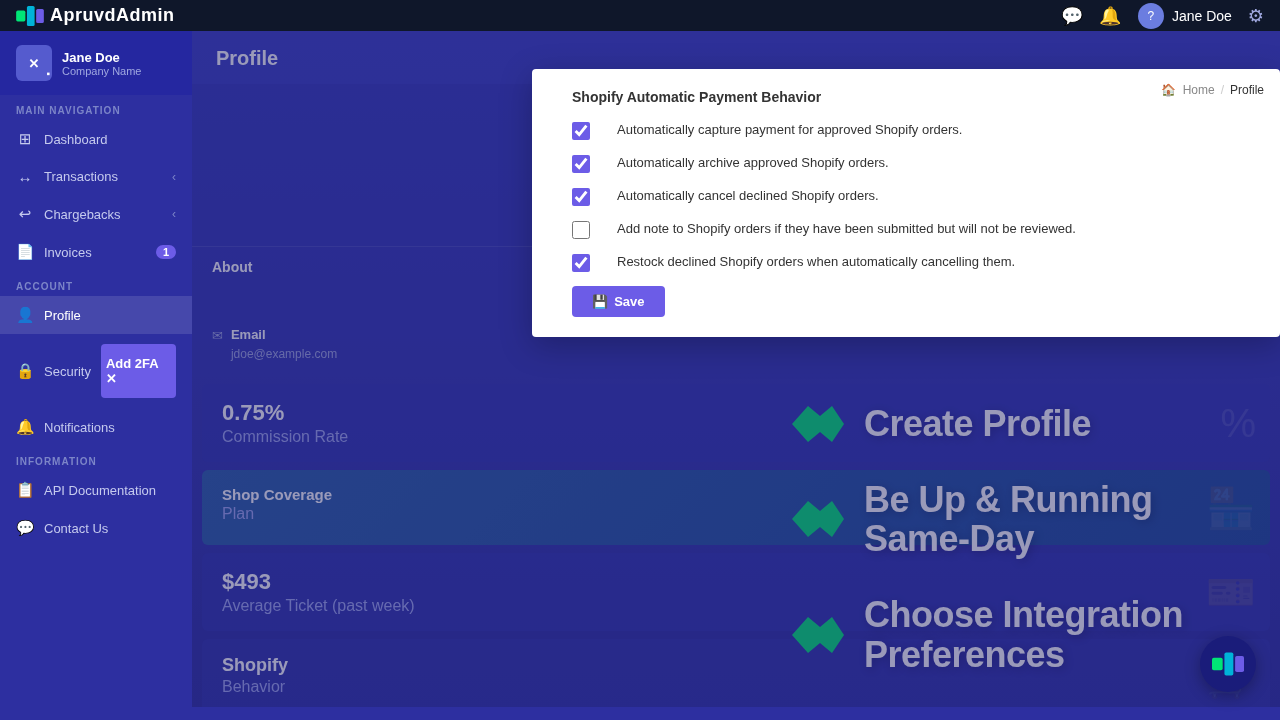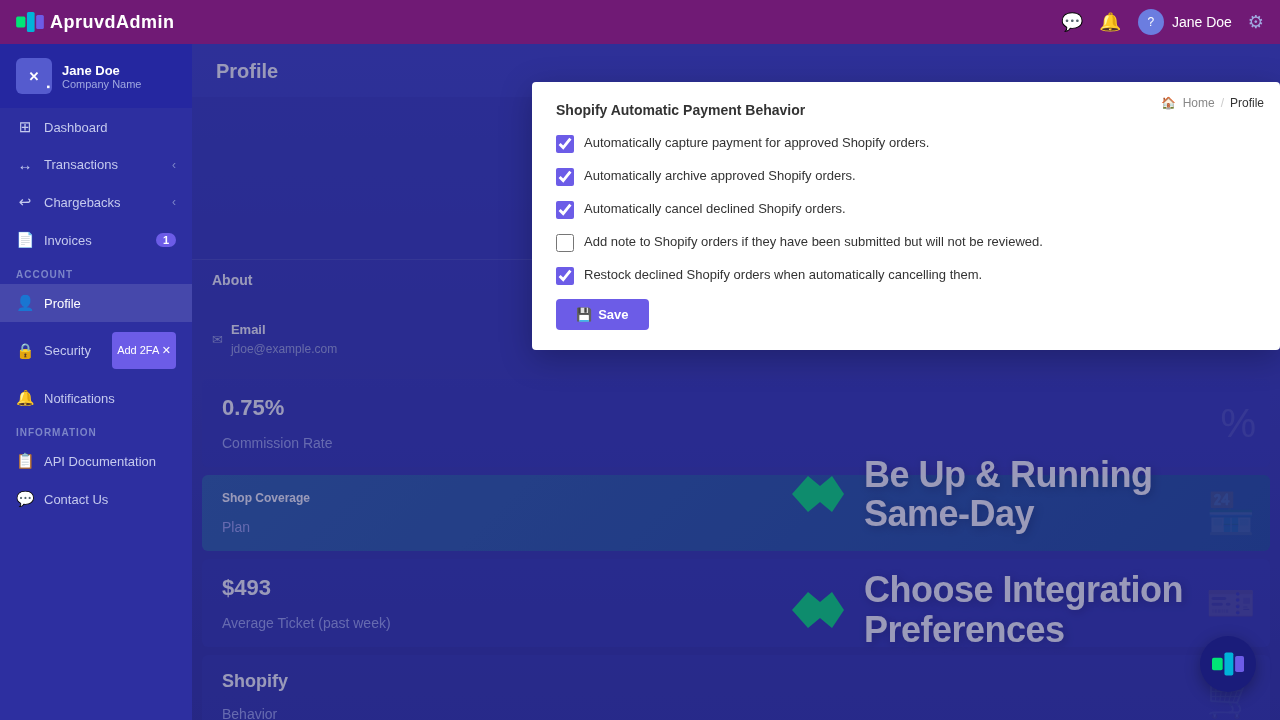--- a/index.html
+++ b/index.html
@@ -1,21 +1,21 @@
 <!DOCTYPE html>
 <html><head>
   <meta charset="utf-8">
   <style>
     * { margin: 0; padding: 0; box-sizing: border-box; }
     body { width: 1280px; height: 720px; overflow: hidden; font-family: 'Segoe UI', Arial, sans-serif; background: #2d2fa0; }
 
     
     .top-navbar {
-      background: #701a75;
-      height: 44px;
+      background: #0f172a;
+      height: 31px;
       display: flex;
       align-items: center;
       padding: 0 16px;
       justify-content: space-between;
       position: relative;
       z-index: 10;
     }
     .top-navbar-left { display: flex; align-items: center; gap: 8px; }
     .brand-logo { display: flex; align-items: center; gap: 6px; }
     .brand-icon { width: 28px; height: 20px; }
@@ -72,21 +72,21 @@
     .sidebar-item.active { background: rgba(255,255,255,0.12); color: white; }
     .sidebar-item-icon { width: 18px; text-align: center; font-size: 15px; }
     .sidebar-item-label { flex: 1; }
     .sidebar-item-badge {
       background: #6c5ce7; color: white; border-radius: 10px;
       padding: 1px 7px; font-size: 11px; font-weight: 700;
     }
     .sidebar-item-arrow { font-size: 12px; color: #7c85c8; }
     .sidebar-item-tag {
       background: #6c5ce7; color: white; border-radius: 4px;
-      padding: 12px 5px; font-size: 11px; font-weight: 400; display: flex; align-items: center; gap: 3px;
+      padding: 12px 5px; font-size: 13px; font-weight: 700; display: flex; align-items: center; gap: 3px;
     }
 
     
     .main-content {
       flex: 1;
       background: #eef0f8;
       overflow-y: auto;
       position: relative;
     }
     .profile-title { font-size: 20px; font-weight: 600; color: white; padding-bottom: 14px; }
@@ -138,39 +138,39 @@
       display: flex; align-items: center; justify-content: center;
       color: white; font-size: 13px; cursor: pointer; border: none;
     }
 
     .email-info {
       background: rgba(50, 55, 180, 0.45);
       padding: 10px 20px 14px;
       display: flex; align-items: center; gap: 8px;
     }
     .email-icon { color: #a0a8e0; font-size: 13px; }
-    .email-label { color: white; font-size: 13px; font-weight: 600; display: block; margin-bottom: 2px; }
+    .email-label { color: white; font-size: 13px; font-weight: 600; display: block; margin-bottom: 2px; margin-top: 18px; }
     .email-value { color: #a0a8e0; font-size: 12px; }
 
     
     .stats-area {
       padding: 0;
     }
     .stat-card {
       background: rgba(50, 55, 180, 0.55);
       margin: 8px 10px;
       border-radius: 6px;
       padding: 16px 20px;
       color: white;
       position: relative;
       overflow: hidden;
       min-height: 75px;
     }
     .stat-card-value { font-size: 22px; font-weight: 700; color: white; }
-    .stat-card-label { font-size: 14px; color: #a0a8ee; margin-top: 14px; }
+    .stat-card-label { font-size: 16px; color: #a0a8ee; margin-top: 2px; }
     .stat-card-bg-icon {
       position: absolute; right: 14px; top: 50%; transform: translateY(-50%);
       font-size: 40px; color: rgba(255,255,255,0.12);
     }
     .stat-card.shop-coverage {
       background: linear-gradient(135deg, #2c5fa8 0%, #1e4a9a 100%);
     }
     .stat-card.shopify {
       background: rgba(50, 55, 180, 0.45);
     }
@@ -203,28 +203,28 @@
     .modal-tab {
       padding: 14px 16px 12px;
       font-size: 13px; color: #666;
       cursor: pointer; border-bottom: 2px solid transparent;
       margin-bottom: -2px;
       font-weight: 500;
     }
     .modal-tab.active { color: #2d30a0; border-bottom-color: #2d30a0; font-weight: 600; }
 
     
-    .modal-body { padding: 20px 24px; }
+    .modal-body { padding: 20px 40px; }
 
     .shopify-section-title {
       font-size: 14px; font-weight: 700; color: #333; margin-bottom: 16px;
     }
 
     .checkbox-row {
-      display: flex; align-items: flex-start; gap: 10px;
+      display: flex; align-items: flex-start; gap: 27px;
       margin-bottom: 14px;
     }
     .checkbox-input {
       width: 18px; height: 18px; accent-color: #6c5ce7;
       flex-shrink: 0; margin-top: 1px; cursor: pointer;
     }
     .checkbox-label { font-size: 13px; color: #333; line-height: 1.4; }
 
     
     .save-btn {
@@ -299,20 +299,21 @@
       <div class="sidebar-user-avatar">
         <span style="font-size:13px;">✕</span>
         <span style="position:absolute;right:2px;bottom:2px;font-size:10px;">▪</span>
       </div>
       <div class="sidebar-user-info">
         <div class="sidebar-user-name">Jane Doe</div>
         <div class="sidebar-user-company">Company Name</div>
       </div>
     </div>
 
+    <div class="sidebar-section-label">MAIN NAVIGATION</div>
 
     <div class="sidebar-item">
       <span class="sidebar-item-icon">⊞</span>
       <span class="sidebar-item-label">Dashboard</span>
     </div>
     <div class="sidebar-item">
       <span class="sidebar-item-icon">↔</span>
       <span class="sidebar-item-label">Transactions</span>
       <span class="sidebar-item-arrow">‹</span>
     </div>
@@ -390,21 +391,21 @@
         </div>
       </div>
 
       <div class="stats-area">
         <div class="stat-card">
           <div class="stat-card-value">0.75%</div>
           <div class="stat-card-label">Commission Rate</div>
           <span class="stat-card-bg-icon">%</span>
         </div>
         <div class="stat-card shop-coverage" style="cursor:pointer;">
-          <div class="stat-card-value" style="font-size:12px;">Shop Coverage</div>
+          <div class="stat-card-value" style="font-size:15px;">Shop Coverage</div>
           <div class="stat-card-label">Plan</div>
           <span class="stat-card-bg-icon">🏪</span>
         </div>
         <div class="stat-card">
           <div class="stat-card-value">$493</div>
           <div class="stat-card-label">Average Ticket (past week)</div>
           <span class="stat-card-bg-icon">🎫</span>
         </div>
         <div class="stat-card shopify">
           <div class="stat-card-value" style="font-size:18px;">Shopify</div>
@@ -452,20 +453,28 @@
         </div>
 
         <button class="save-btn">
           <span>💾</span>
           <span>Save</span>
         </button>
       </div>
     </div>
 
     <div style="position:absolute; top: 340px; left: 560px; right: 0; bottom: 0; z-index: 16; display: flex; flex-direction: column; justify-content: center; gap: 36px; padding: 20px 40px;">
+      <div class="marketing-item">
+        <div class="marketing-icon">
+          <svg width="52" height="36" viewBox="0 0 52 36">
+            <polygon points="0,18 16,0 28,10 40,0 52,18 40,36 28,26 16,36" fill="#00e676"></polygon>
+          </svg>
+        </div>
+        <div class="marketing-text">Create Profile</div>
+      </div>
       <div class="marketing-item">
         <div class="marketing-icon">
           <svg width="52" height="36" viewBox="0 0 52 36">
             <polygon points="0,18 16,0 28,10 40,0 52,18 40,36 28,26 16,36" fill="#00e676"></polygon>
           </svg>
         </div>
         <div class="marketing-text">Be Up &amp; Running Same-Day</div>
       </div>
       <div class="marketing-item">
         <div class="marketing-icon">

